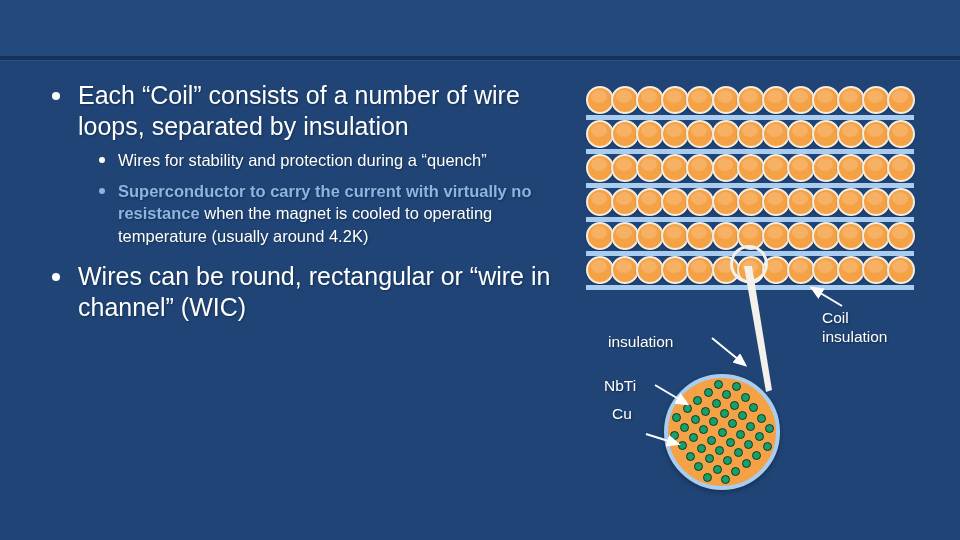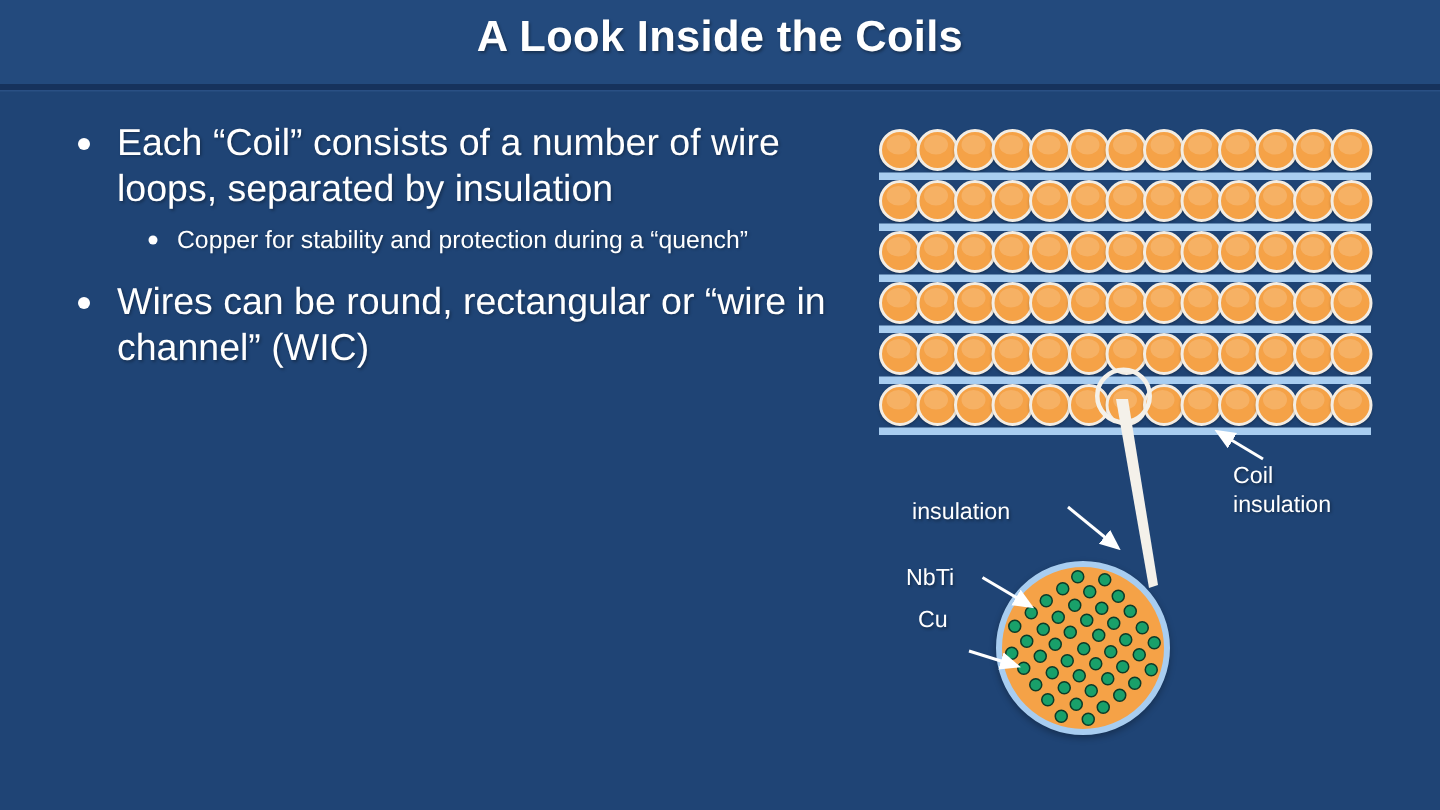--- a/index.html
+++ b/index.html
@@ -188,38 +188,41 @@
     width: 960px; height: 540px;
     pointer-events: none;
   }
 </style>
 </head>
 <body>
 
 <div class="slide">
 
   <div class="title-band"></div>
-  <div class="title">A Look Inside the Coils</div>
   <div class="title-rule"></div>
 
   <div class="body">
 
     <div class="b1">
       <span class="dot"></span>
       <span>Each “Coil” consists of a number of wire loops, separated by insulation</span>
     </div>
 
 
     <div class="sub">
 
       <div class="b2">
         <span class="dot"></span>
-        <span>Copper for stability and protection during a “quench”</span>
-      </div>
-
+        <span>Wires for stability and protection during a “quench”</span>
+      </div>
+
+      <div class="b2 accent">
+        <span class="dot"></span>
+        <span class="hl-bold">Superconductor to carry the current with virtually no resistance</span><span> when the magnet is cooled to operating temperature (usually around 4.2K)</span>
+      </div>
 
     </div>
 
     <div class="b1 last-bullet">
       <span class="dot"></span>
       <span>Wires can be round, rectangular or “wire in channel” (WIC)</span>
     </div>
 
   </div>
 

